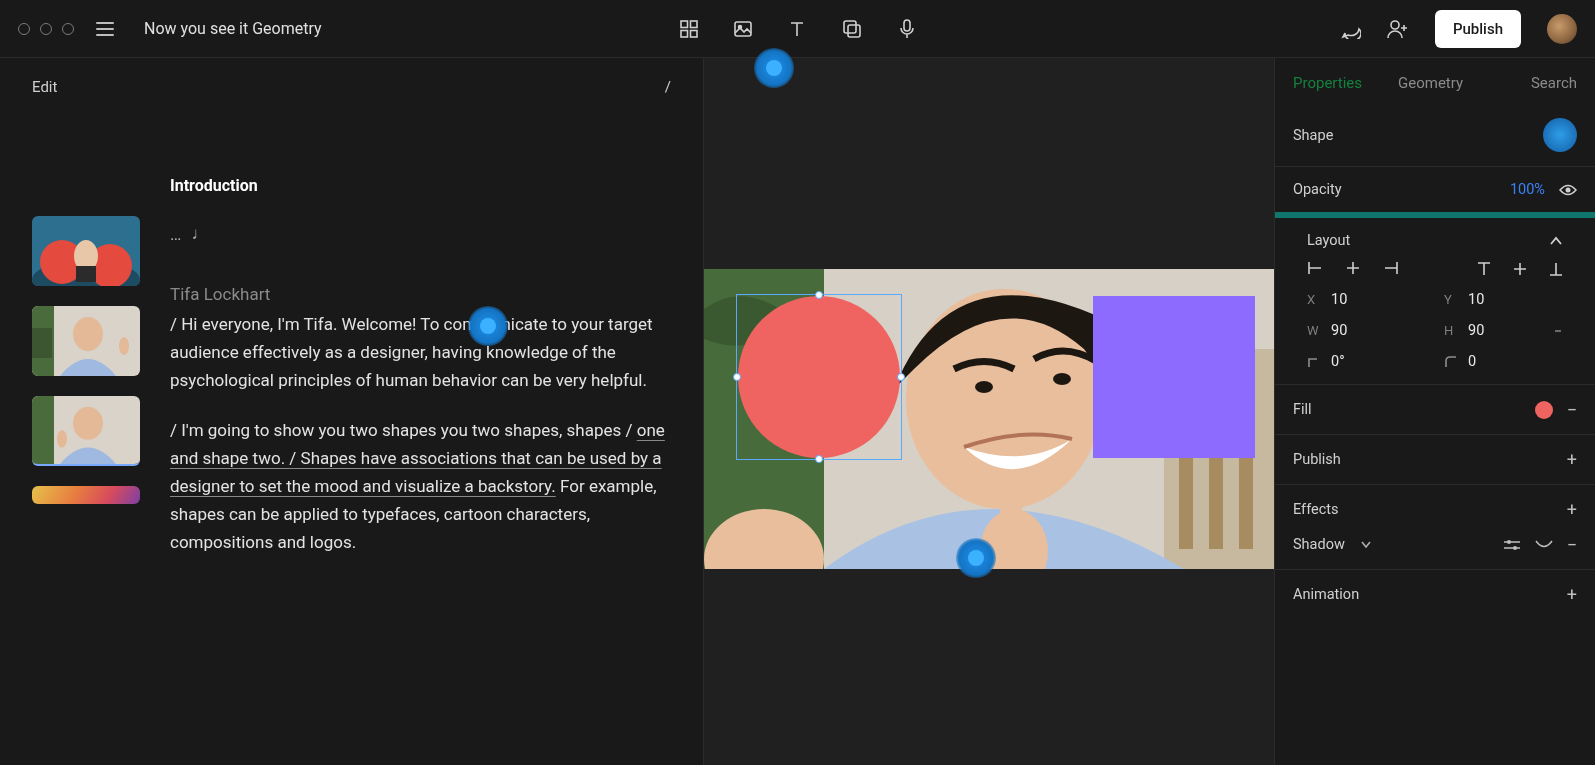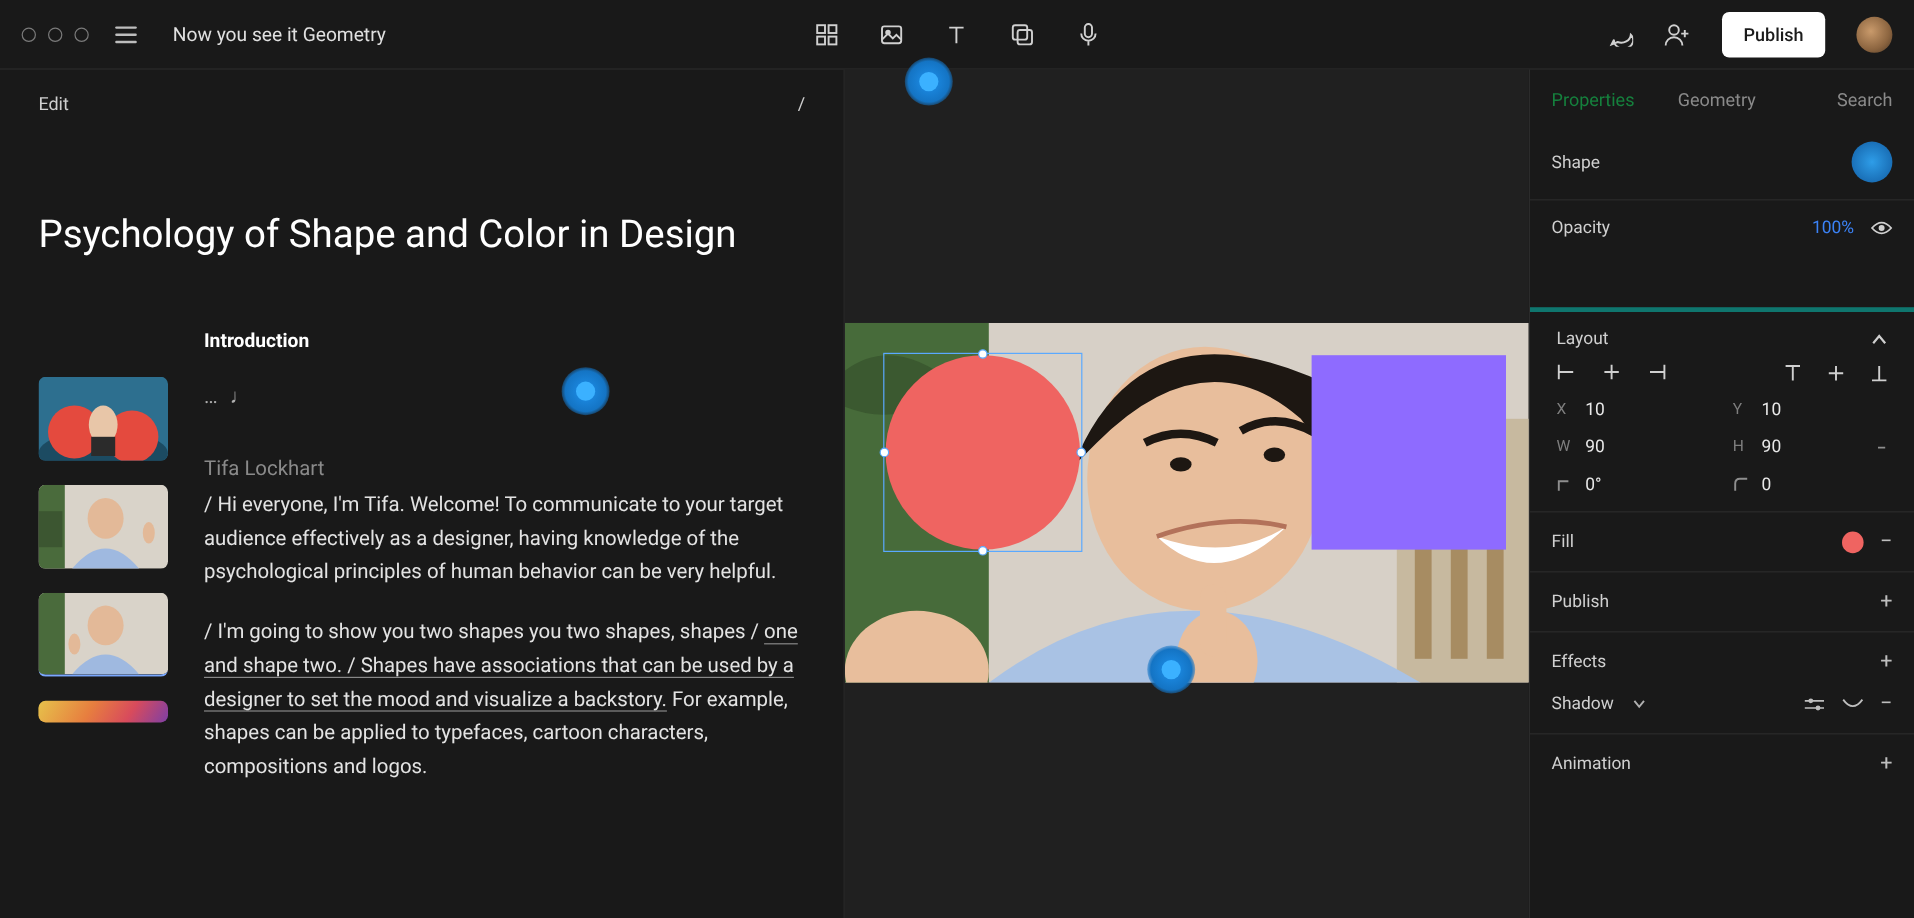--- a/index.html
+++ b/index.html
@@ -54,21 +54,21 @@
   
   .rpanel { width:321px; border-left:1px solid #2B2B2B; overflow-y:auto; font-size:14.5px; color:#D0D0D0; }
   .rtabs { display:flex; gap:36px; padding:16px 18px 12px; font-size:15px; }
   .rtabs .tab { color:#8A8A8A; cursor:pointer; }
   .rtabs .tab.active { color:#15803d; }
   .prop-row { display:flex; align-items:center; justify-content:space-between; padding:14px 18px; border-top:1px solid #2B2B2B; }
   .prop-row.first { border-top:none; }
   .shape-swatch { width:34px; height:34px; border-radius:50%; background: radial-gradient(circle, #2E9DE8 0%, #1769B0 80%); }
   .opacity-row { display:flex; align-items:center; gap:14px; }
   .opacity-val { color:#3b82f6; }
-  .layout-section { padding:8px 22px 14px; border-top:4px solid #0f766e;margin-top:44px; }
+  .layout-section { padding:8px 32px 14px; border-top:6px solid #0f766e; }
   .layout-head { display:flex; justify-content:space-between; align-items:center; padding:6px 0 12px; }
   .align-row { display:flex; justify-content:space-between; margin-bottom:14px; }
   .align-row .grp { display:flex; gap:22px; }
   .num-grid { display:grid; grid-template-columns:1fr 1fr; row-gap:14px; column-gap:18px; }
   .num-cell { display:flex; align-items:center; gap:10px; }
   .num-cell .lbl { color:#7E7E7E; font-size:13px; width:14px; }
   .num-cell .val { color:#E8E8E8; }
   .fill-swatch { width:18px; height:18px; border-radius:50%; background:#EF6461; }
   .row-right { display:flex; align-items:center; gap:14px; }
   .minus-ico { color:#BEBEBE; font-size:18px; }
@@ -145,21 +145,20 @@
     </div>
   </div>
 
   <div class="main">
 
     <div class="editor">
       <div class="edit-row">
         <span>Edit</span>
         <span>/</span>
       </div>
-      <h1 class="page-title">Psychology of Shape and Color in Design</h1>
 
       <div class="section">
         <div class="thumbs">
           <div class="thumb">
             <svg viewBox="0 0 108 70" preserveAspectRatio="none">
               <rect width="108" height="70" fill="#2D6F8F"></rect>
               <ellipse cx="54" cy="64" rx="54" ry="20" fill="#1C4B62"></ellipse>
               <circle cx="30" cy="46" r="22" fill="#E44A3E"></circle>
               <circle cx="78" cy="50" r="22" fill="#E44A3E"></circle>
               <ellipse cx="54" cy="40" rx="12" ry="16" fill="#E8C6A8"></ellipse>

